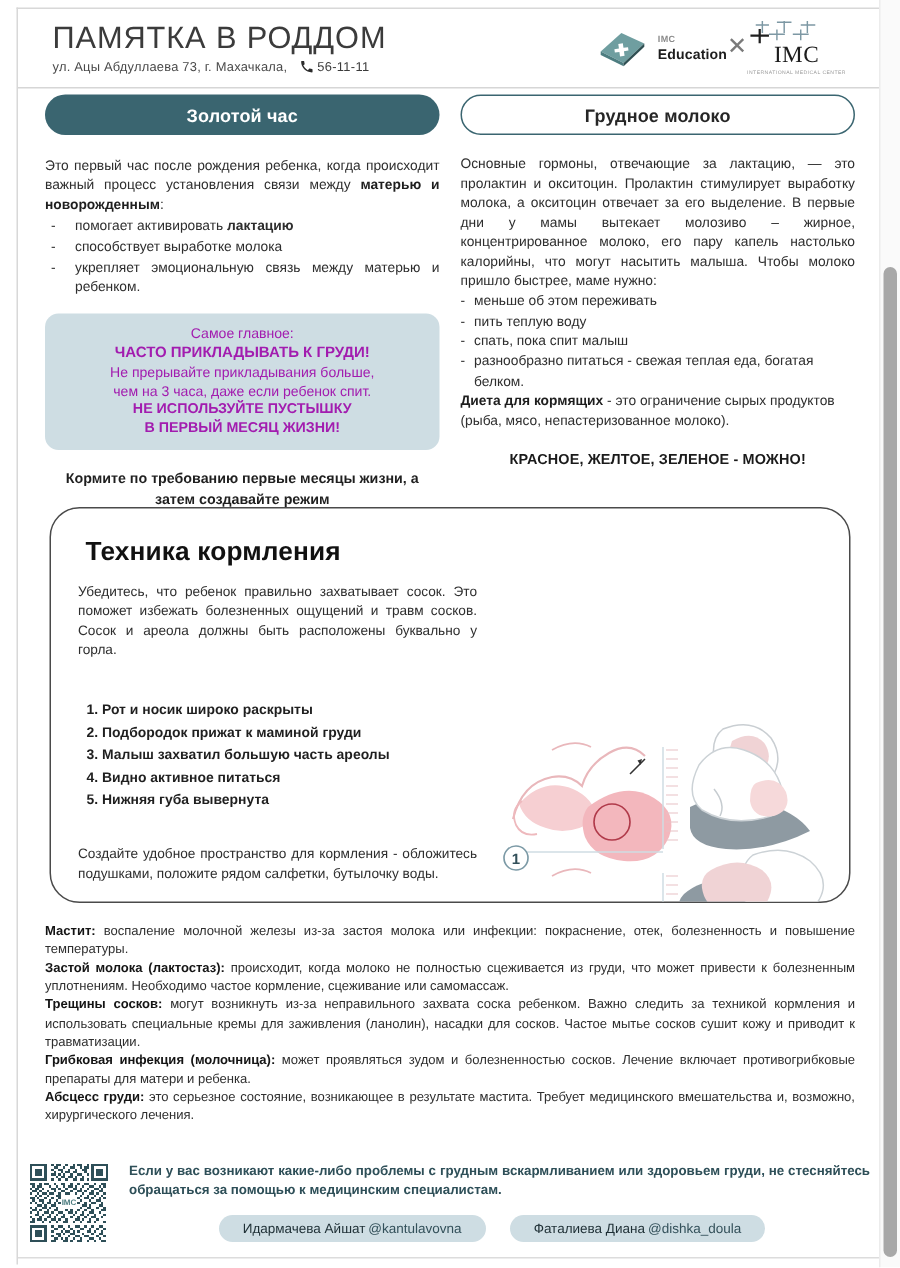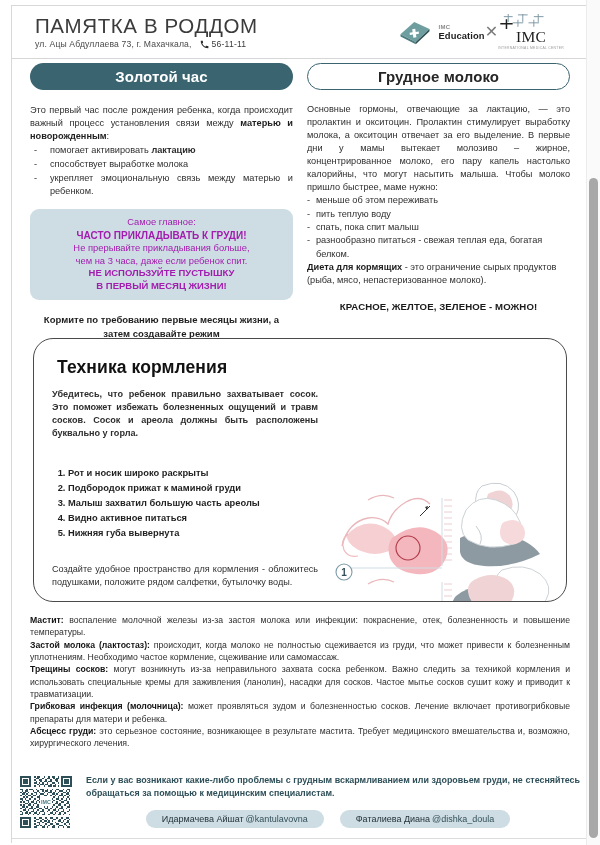--- a/index.html
+++ b/index.html
@@ -78,21 +78,21 @@
     width: 576px;
     display: flex;
     gap: 14px;
     padding: 0 18px;
   }
   .col { width: 270px; }
   .pill {
     height: 27px;
     border-radius: 14px;
     display: flex; align-items: center; justify-content: center;
-    font-size: 15px; font-weight: 700;
+    font-size: 12px; font-weight: 700;
     letter-spacing: 0.1px;
   }
   .pill-filled { background: #3a6570; color: #ffffff; }
   .pill-outline { background: #ffffff; color: #262626; border: 1.2px solid #3a6570; }
 
   .body-txt {
     font-size: 9.2px;
     line-height: 1.42;
     color: #2e2e2e;
     text-align: justify;
@@ -171,21 +171,21 @@
     overflow: hidden;
   }
   .tech-inner { display: flex; height: 100%; align-items: center; }
   .tech-left { width: 296px; padding: 16px 12px 10px 18px; }
   .tech-title {
     font-size: 17.5px; font-weight: 700; color: #111;
     margin: 0 0 10px 5px; letter-spacing: 0.1px;
   }
   .tech-intro {
     font-size: 9.1px; line-height: 1.45; color: #2e2e2e;
-    text-align: justify; margin-bottom: 25px; font-weight: bold;
+    text-align: justify; margin-bottom: 25px;
   }
   ol.tech-steps { margin: 0; padding-left: 16px; }
   ol.tech-steps li {
     font-size: 9.3px; font-weight: 700; color: #1f1f1f;
     line-height: 1.62;
   }
   .tech-outro {
     margin-top: 22px;
     font-size: 9.1px; line-height: 1.45; color: #2e2e2e;
     text-align: justify;

